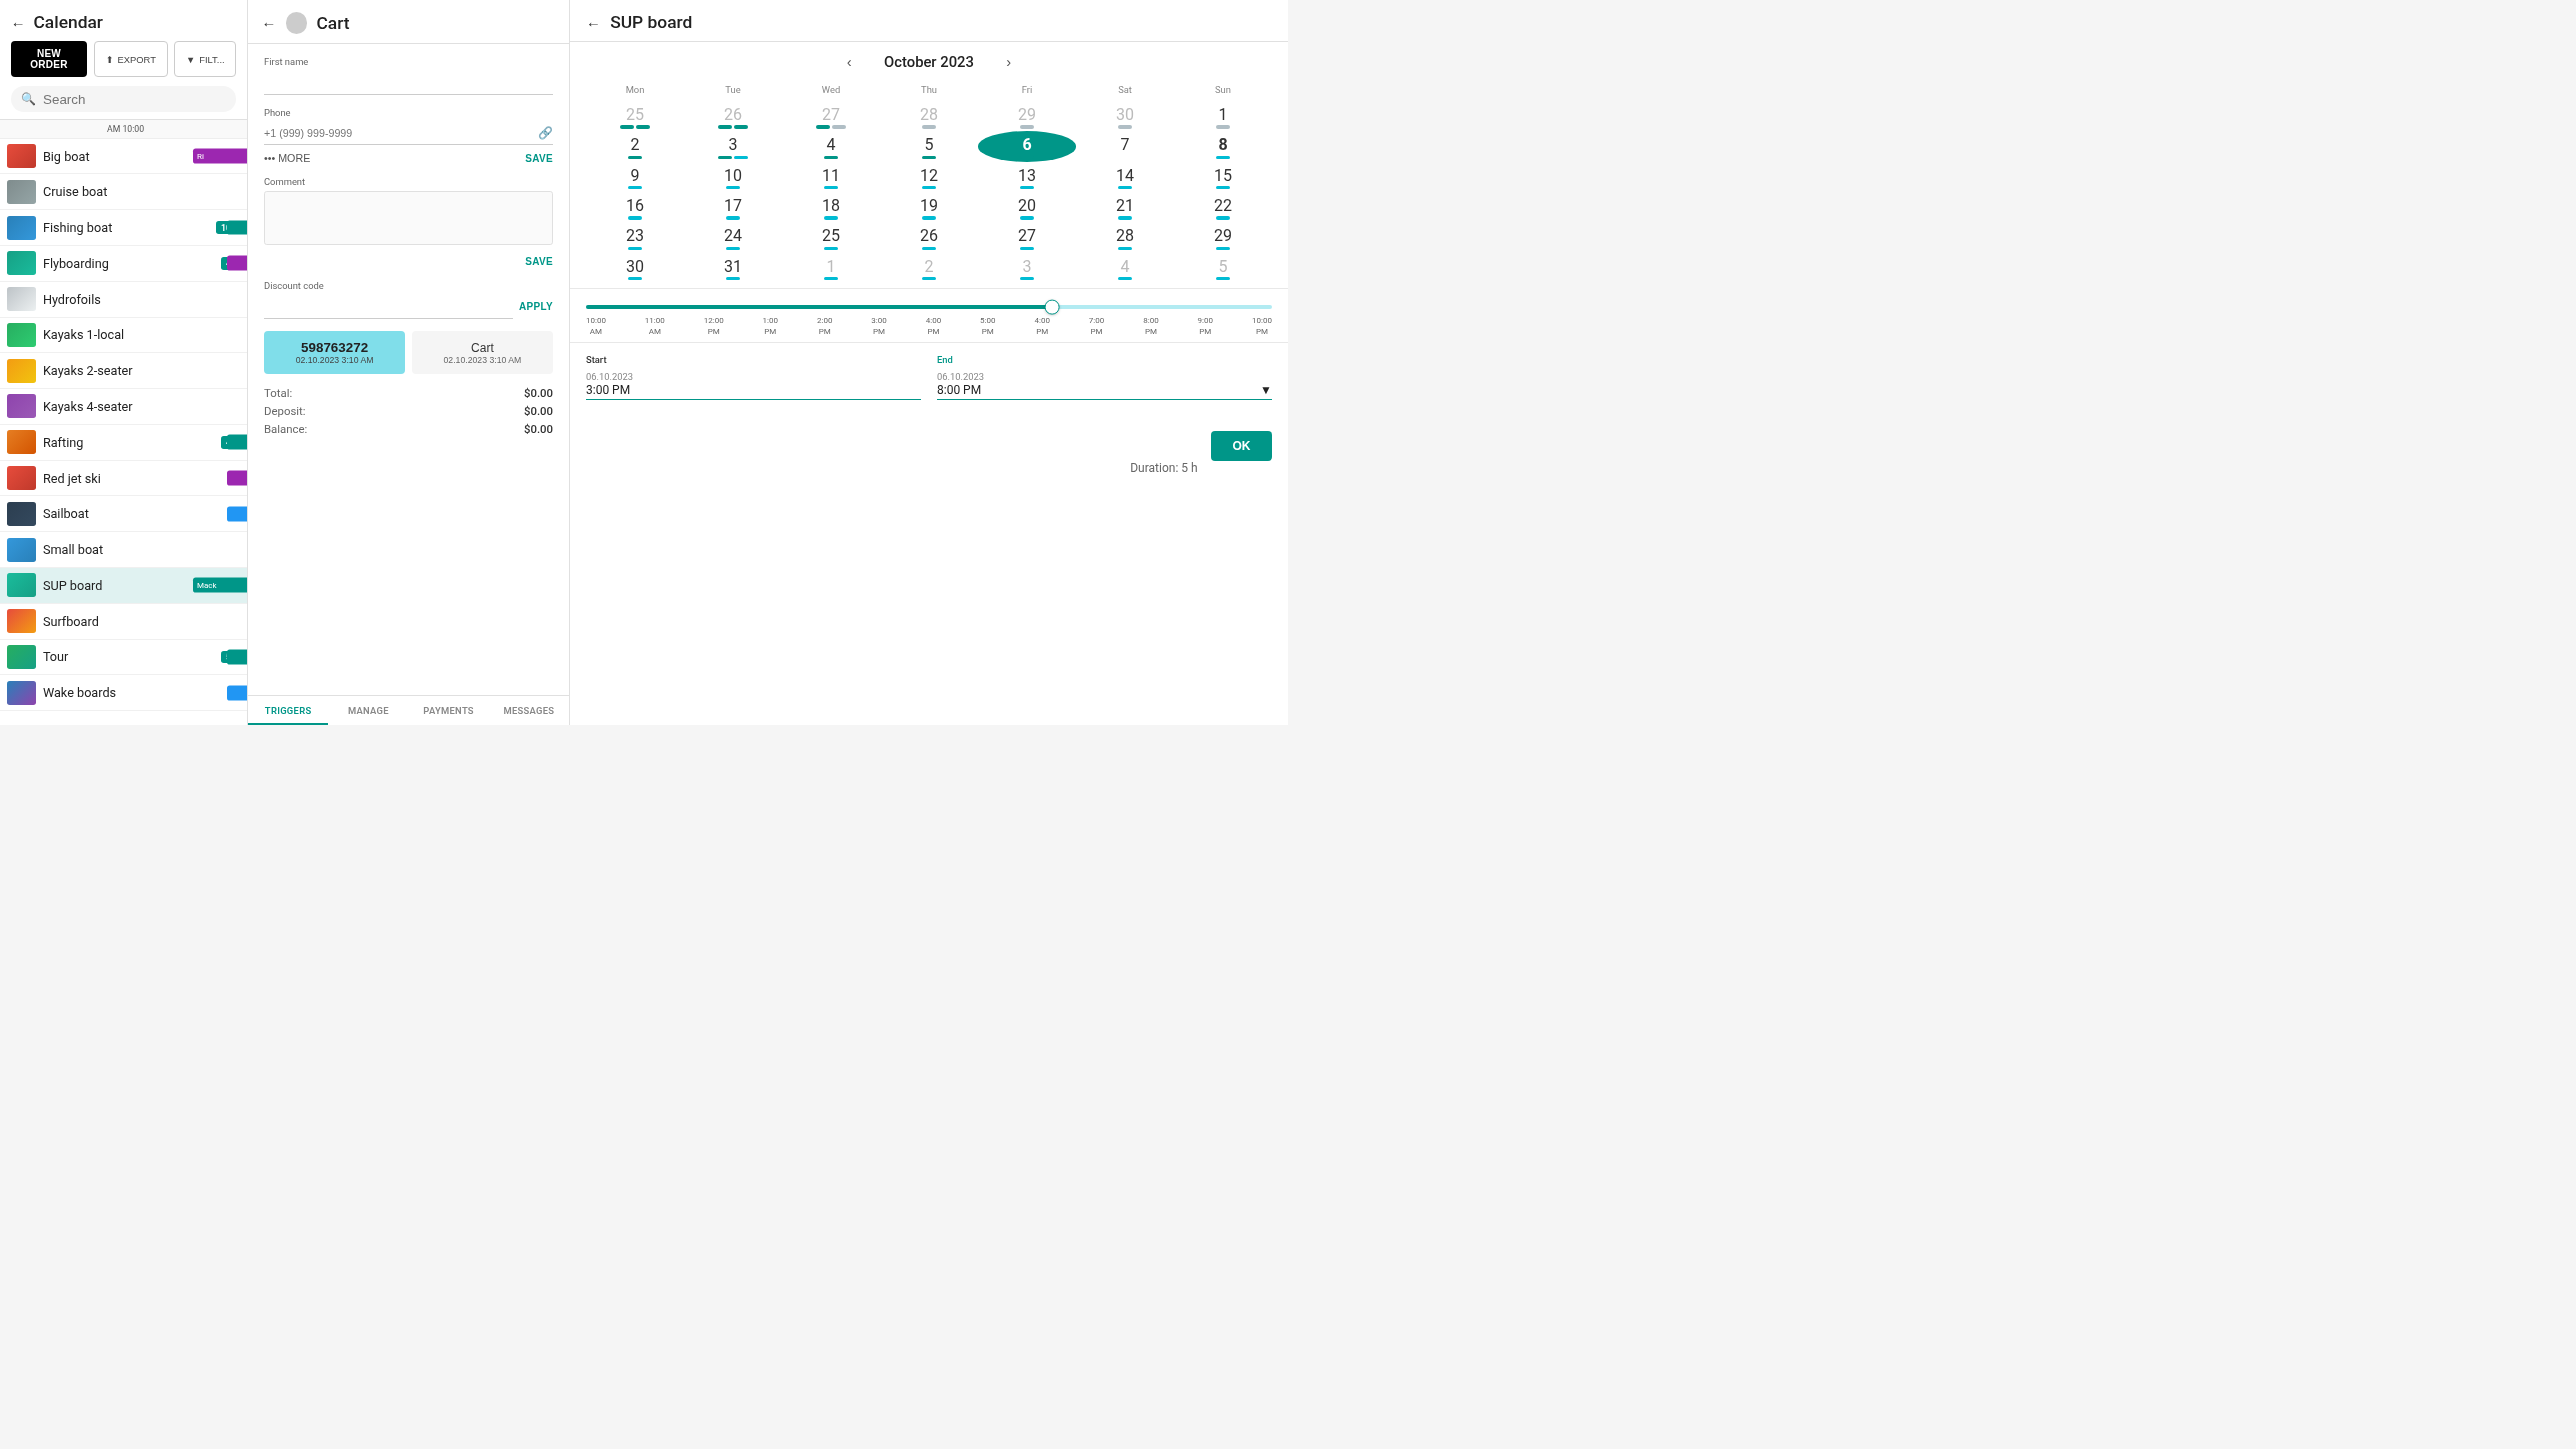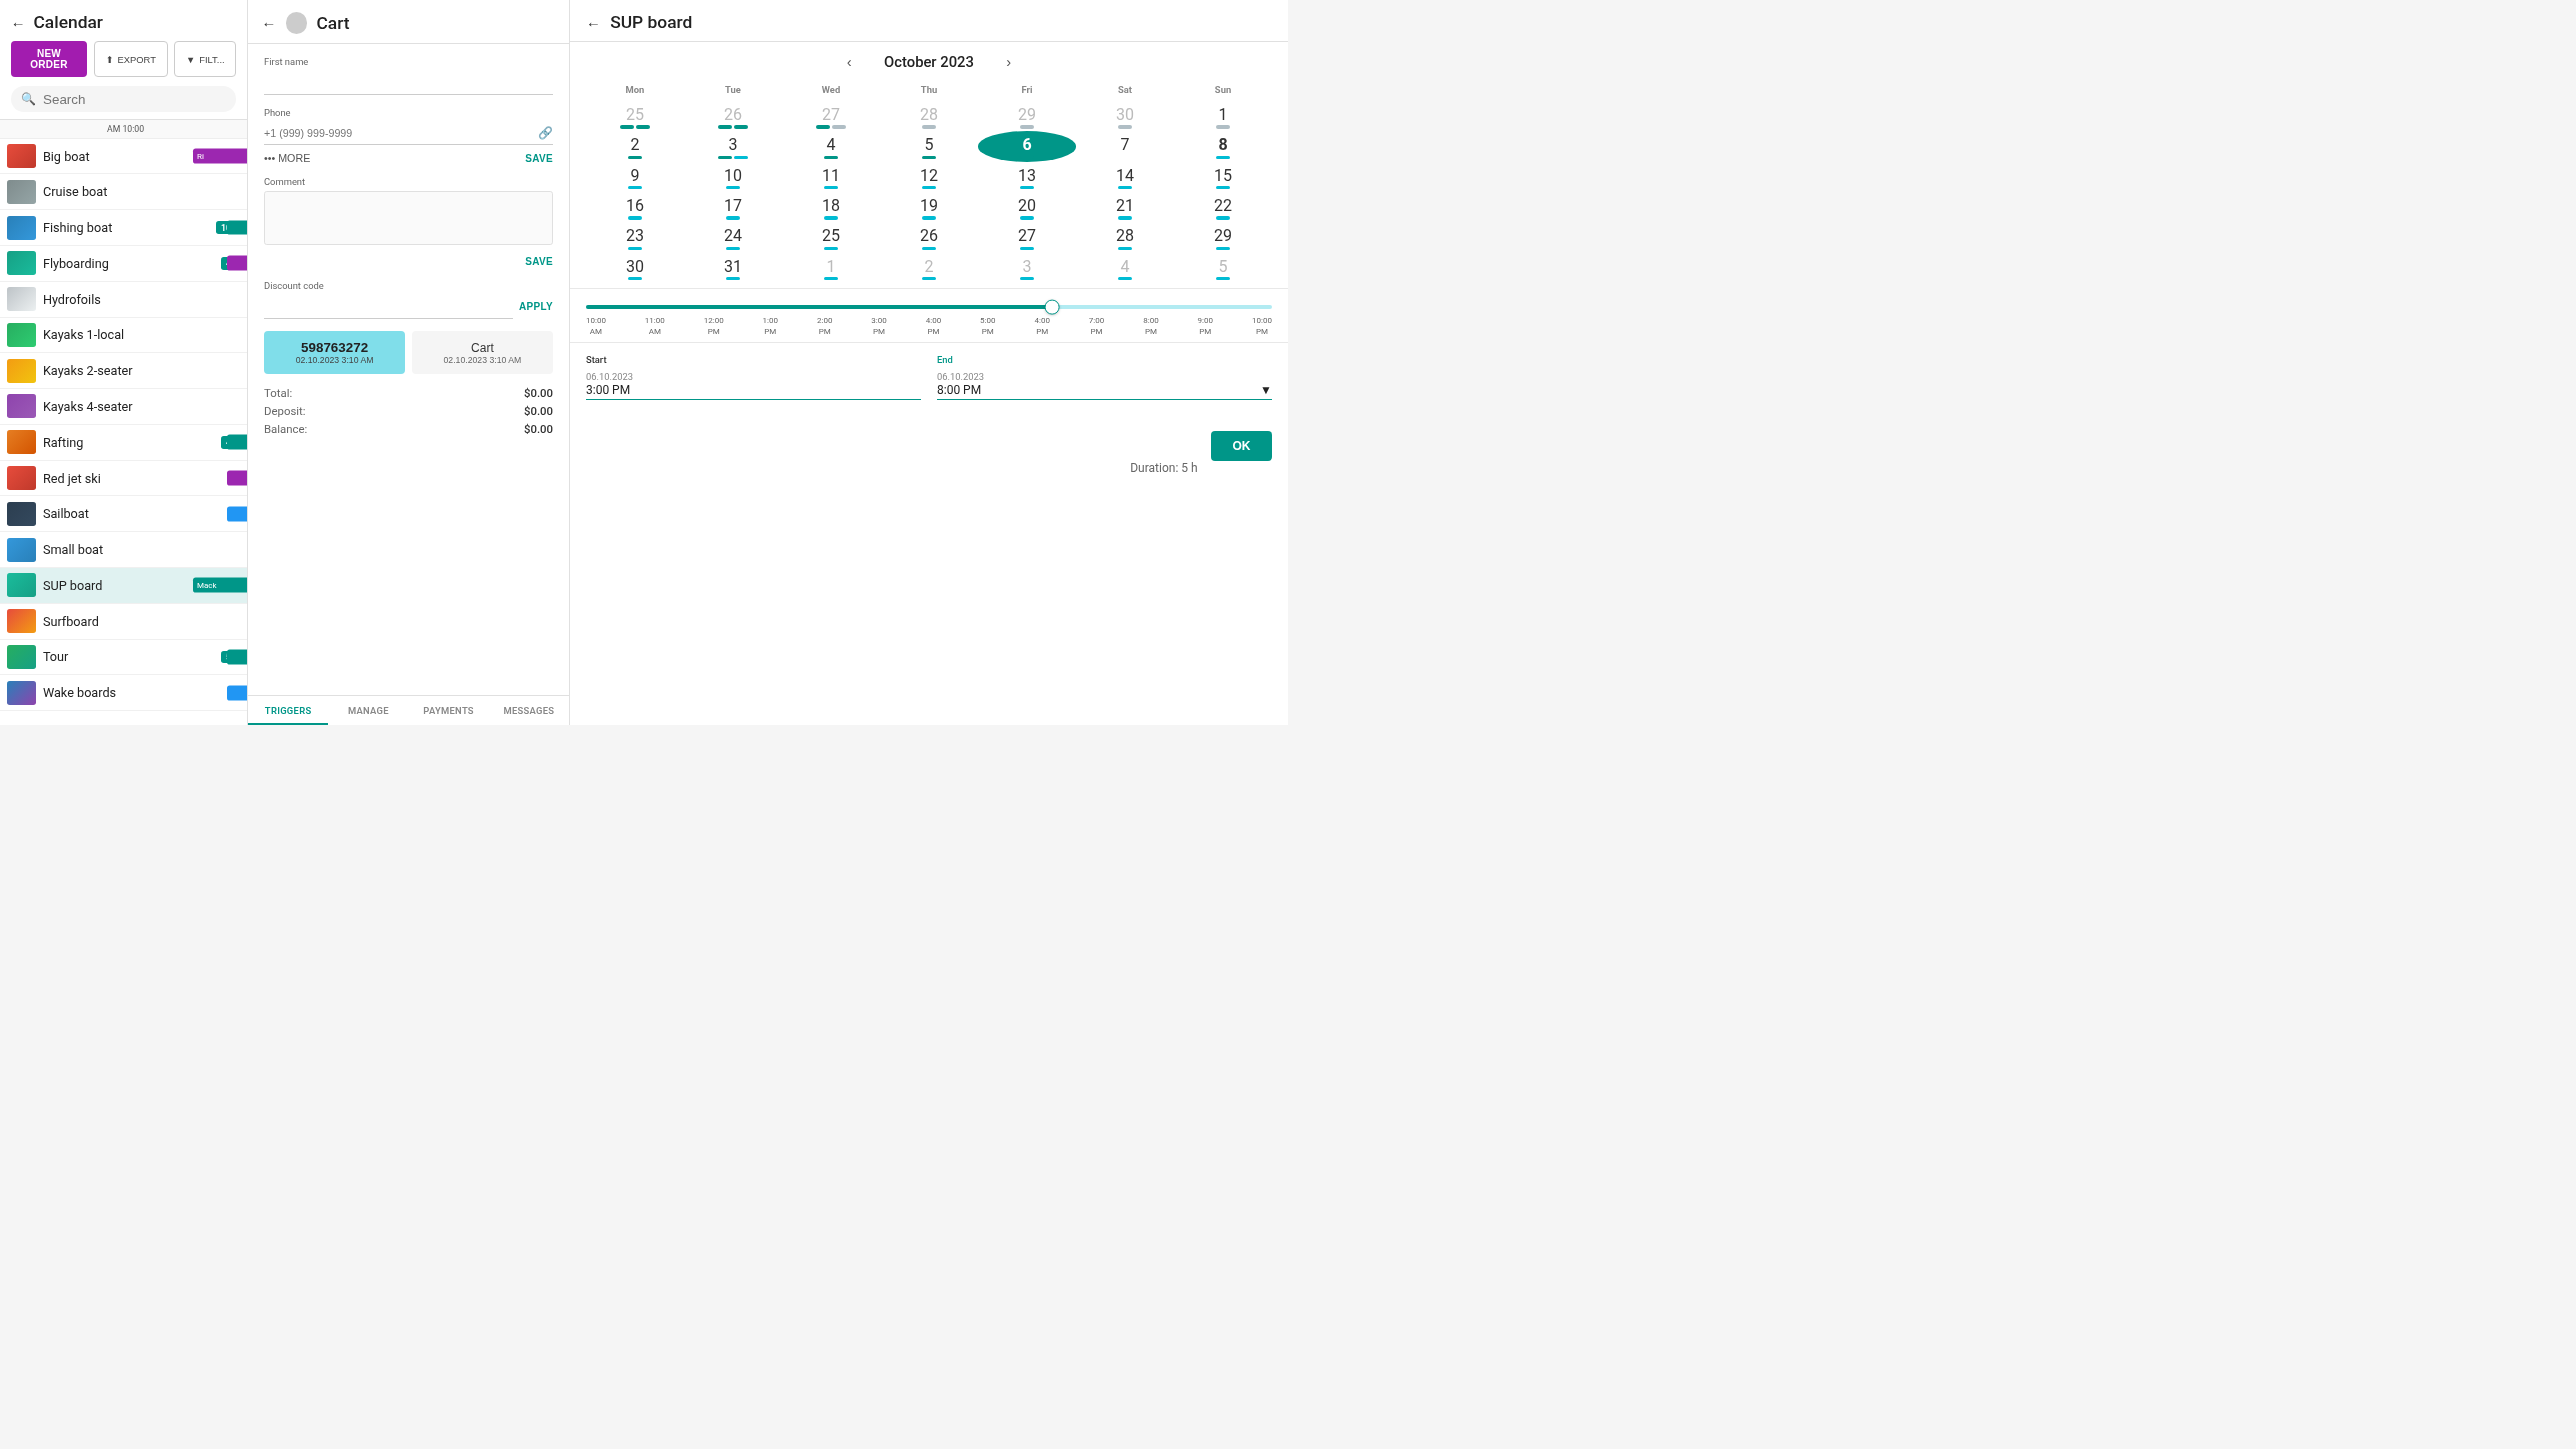--- a/index.html
+++ b/index.html
@@ -52,21 +52,21 @@
       color: #222;
     }
 
     .btn-row {
       display: flex;
       gap: 6.7px;
       margin-bottom: 9.4px;
     }
 
     .btn-new-order {
-      background: #a21caf;
+      background: #000000;
       color: #fff;
       border: none;
       border-radius: 4px;
       padding: 6.7px 13.4px;
       font-size: 10px;
       font-weight: 700;
       cursor: pointer;
       letter-spacing: 0.3px;
       text-transform: uppercase;
     }
@@ -505,21 +505,21 @@
       display: grid;
       grid-template-columns: repeat(7, 1fr);
       gap: 0;
     }
 
     .cal-dow {
       text-align: center;
       font-size: 9.4px;
       color: #888;
       padding: 2.7px 0 5.4px;
-      font-weight: 700;
+      font-weight: 400;
     }
 
     .cal-day {
       text-align: center;
       padding: 4px 0 2.7px;
       cursor: pointer;
       border-radius: 50%;
       position: relative;
     }
 

